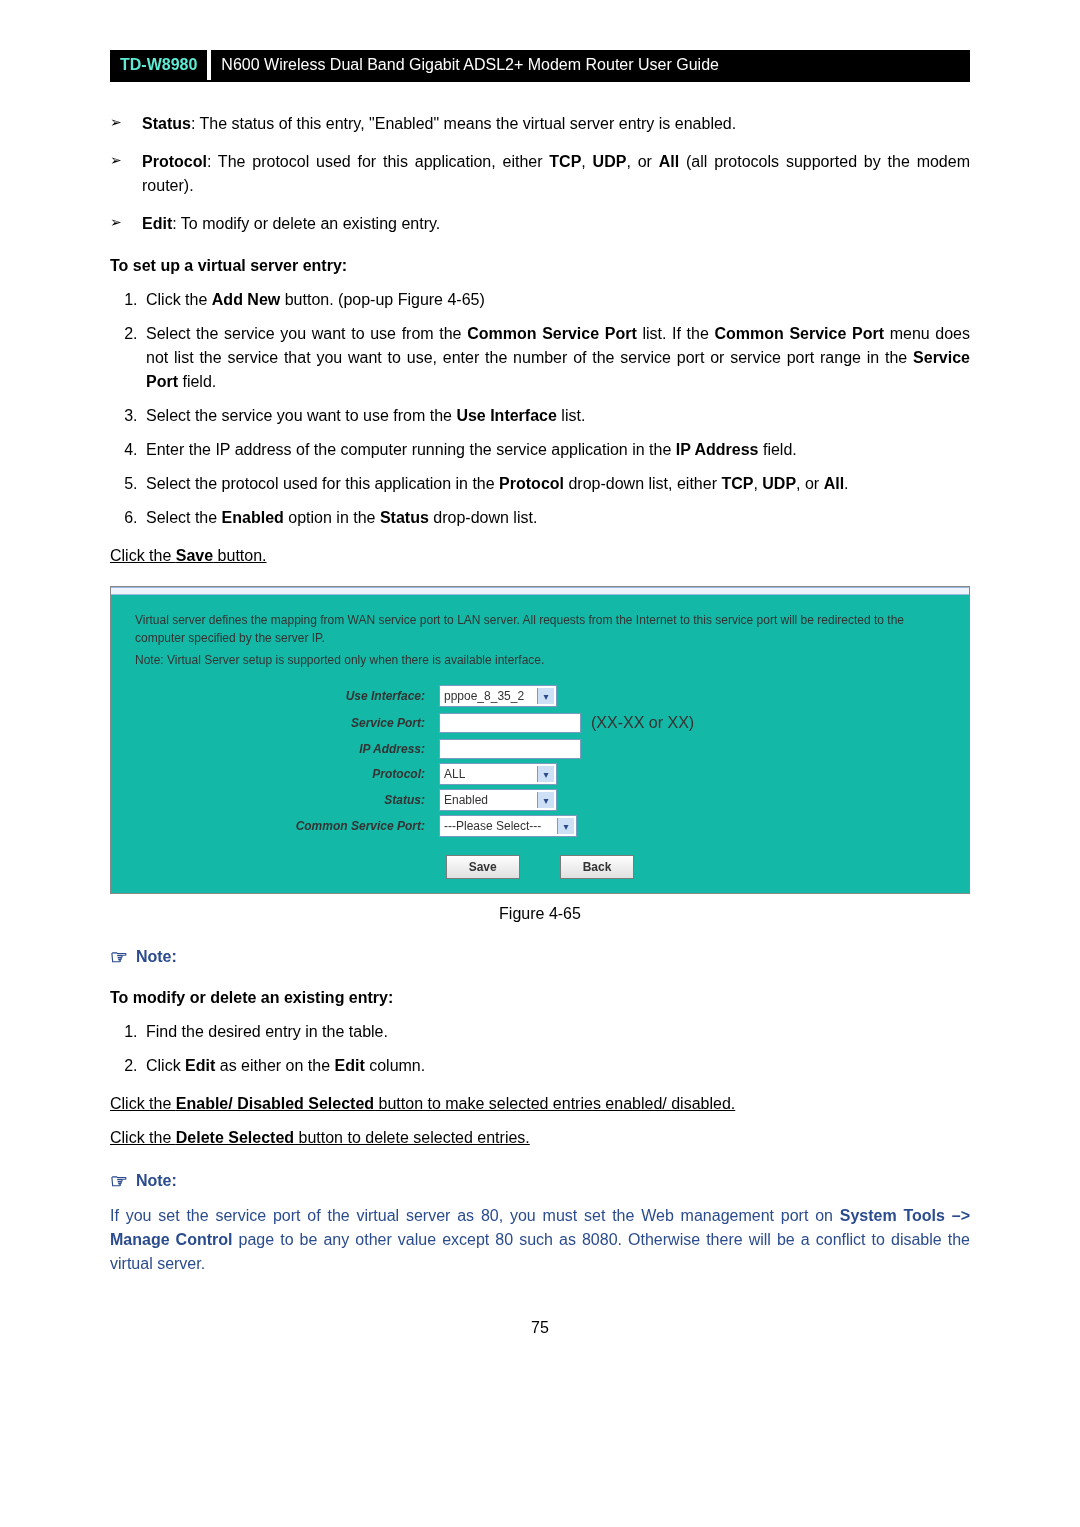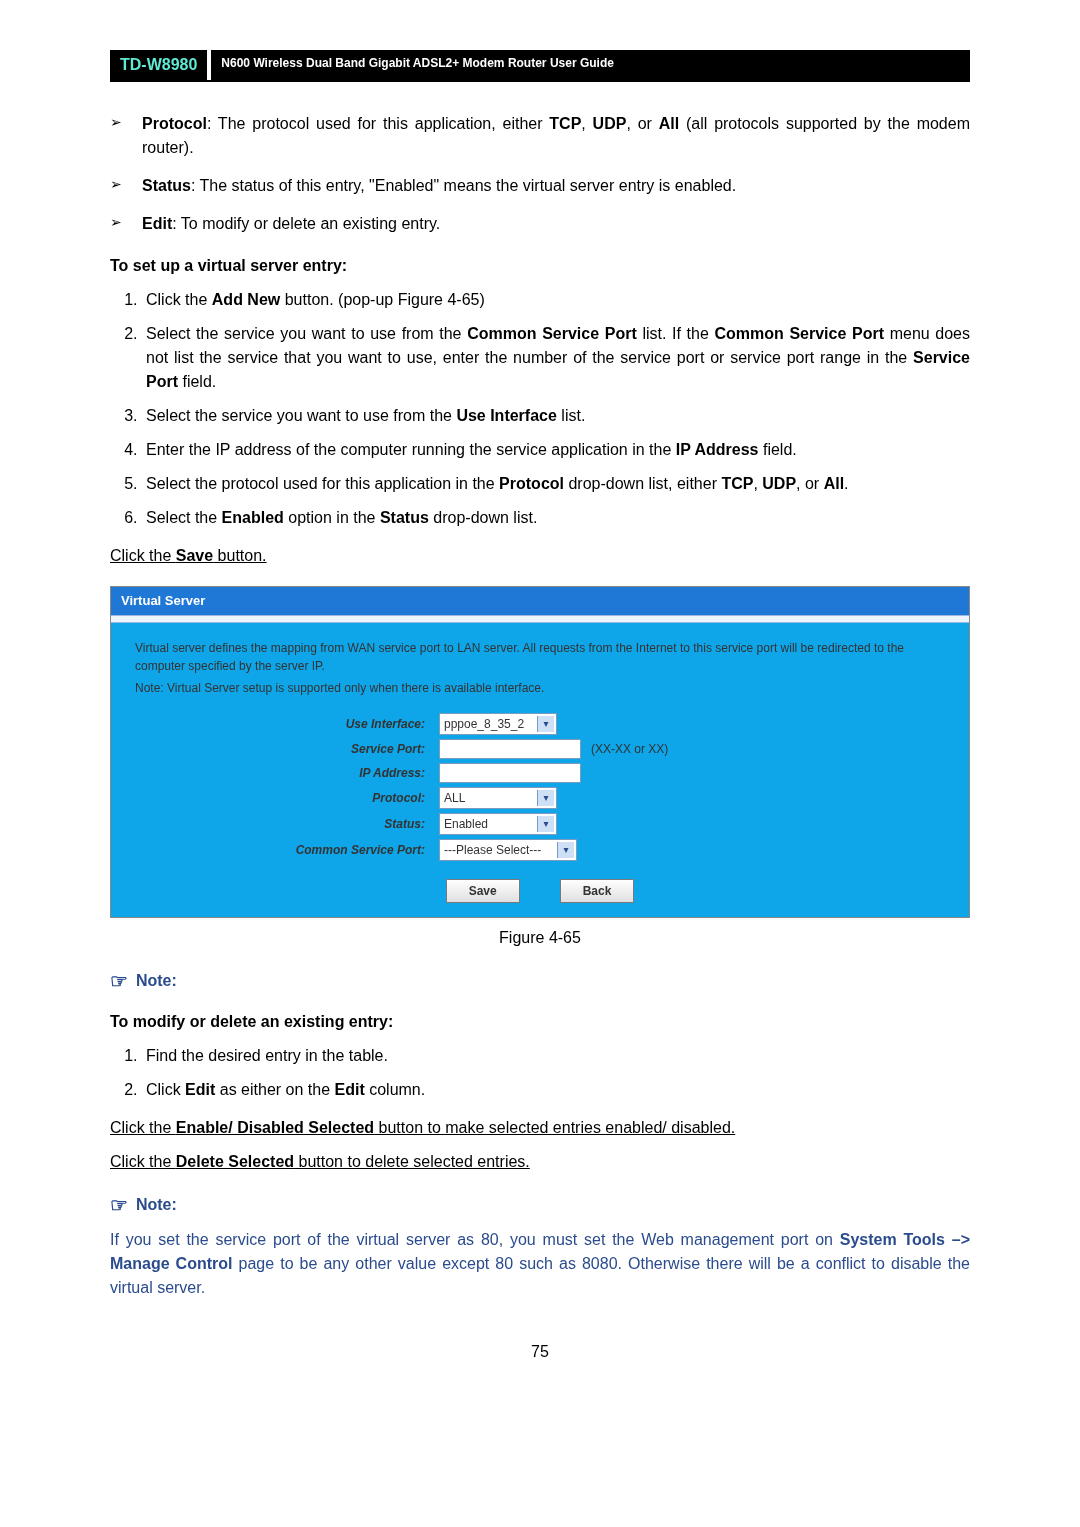--- a/index.html
+++ b/index.html
@@ -22,23 +22,23 @@
     background: #000;
     color: #5eead4;
     font-weight: bold;
     padding: 6px 10px;
     font-size: 16px;
   }
   .header-right {
     flex: 1;
     background: #000;
     color: #fff;
-    font-weight: bold;
+    font-weight: normal;
     padding: 6px 10px;
-    font-size: 12px;
+    font-size: 16px;
     margin-left: 4px;
   }
   .content {
     font-size: 16px;
     line-height: 1.5;
   }
   .bullet-list {
     list-style: none;
     padding-left: 32px;
     margin: 0 0 18px 0;
@@ -100,21 +100,21 @@
     color: #fff;
     font-weight: bold;
     font-size: 13px;
     padding: 4px 10px;
   }
   .ss-band { height: 6px; background: #eef4fb; border-top:1px solid #9cb8e0; border-bottom:1px solid #9cb8e0;}
   .ss-body {
     padding: 16px 24px 14px 24px;
     font-size: 12px;
     color: #333;
-    background: #0ea5e9;
+    background: #14b8a6;
   }
   .ss-desc { margin-bottom: 4px; }
   .ss-note { margin-bottom: 16px; }
   .form-row {
     display: flex;
     align-items: center;
     margin: 4px 0;
   }
   .form-label {
     width: 290px;
@@ -152,21 +152,21 @@
     font-size: 10px;
     color: #2a4b8d;
     margin-left: 6px;
   }
   .fake-input {
     border: 1px solid #7a9bbf;
     height: 18px;
     min-width: 140px;
     background: #fff;
   }
-  .hint { color: #333; font-size: 12px; }
+  .hint { color: #333; font-size: 16px; }
   .ss-buttons {
     text-align: center;
     margin-top: 18px;
     display: flex;
     gap: 40px;
     justify-content: center;
   }
   .ss-btn {
     border: 1px solid #7a7a7a;
     background: linear-gradient(#fefefe, #e0e0e0);
@@ -193,24 +193,24 @@
 
   <div class="header">
     <div class="header-left">TD-W8980</div>
     <div class="header-right">N600 Wireless Dual Band Gigabit ADSL2+ Modem Router User Guide</div>
   </div>
 
   <div class="content">
 
     <ul class="bullet-list">
       <li>
+        <b>Status</b><span>: The status of this entry, "Enabled" means the virtual server entry is enabled.</span>
+      </li>
+      <li>
         <b>Protocol</b><span>: The protocol used for this application, either </span><b>TCP</b><span>, </span><b>UDP</b><span>, or </span><b>All</b><span> (all protocols supported by the modem router).</span>
-      </li>
-      <li>
-        <b>Status</b><span>: The status of this entry, "Enabled" means the virtual server entry is enabled.</span>
       </li>
       <li>
         <b>Edit</b><span>: To modify or delete an existing entry.</span>
       </li>
     </ul>
 
     <div class="section-title">To set up a virtual server entry:</div>
 
     <ol class="num-list">
       <li>
@@ -231,21 +231,20 @@
       <li>
         <span>Select the </span><b>Enabled</b><span> option in the </span><b>Status</b><span> drop-down list.</span>
       </li>
     </ol>
 
     <div class="para">
       <span>Click the </span><b>Save</b><span> button.</span>
     </div>
 
     <div class="screenshot">
-      <div class="ss-titlebar">Virtual Server</div>
       <div class="ss-band"></div>
       <div class="ss-body">
         <div class="ss-desc">Virtual server defines the mapping from WAN service port to LAN server. All requests from the Internet to this service port will be redirected to the computer specified by the server IP.</div>
         <div class="ss-note">Note: Virtual Server setup is supported only when there is available interface.</div>
 
         <div class="form-row">
           <div class="form-label">Use Interface:</div>
           <div class="form-field">
             <div class="fake-select">
               <span>pppoe_8_35_2</span>

